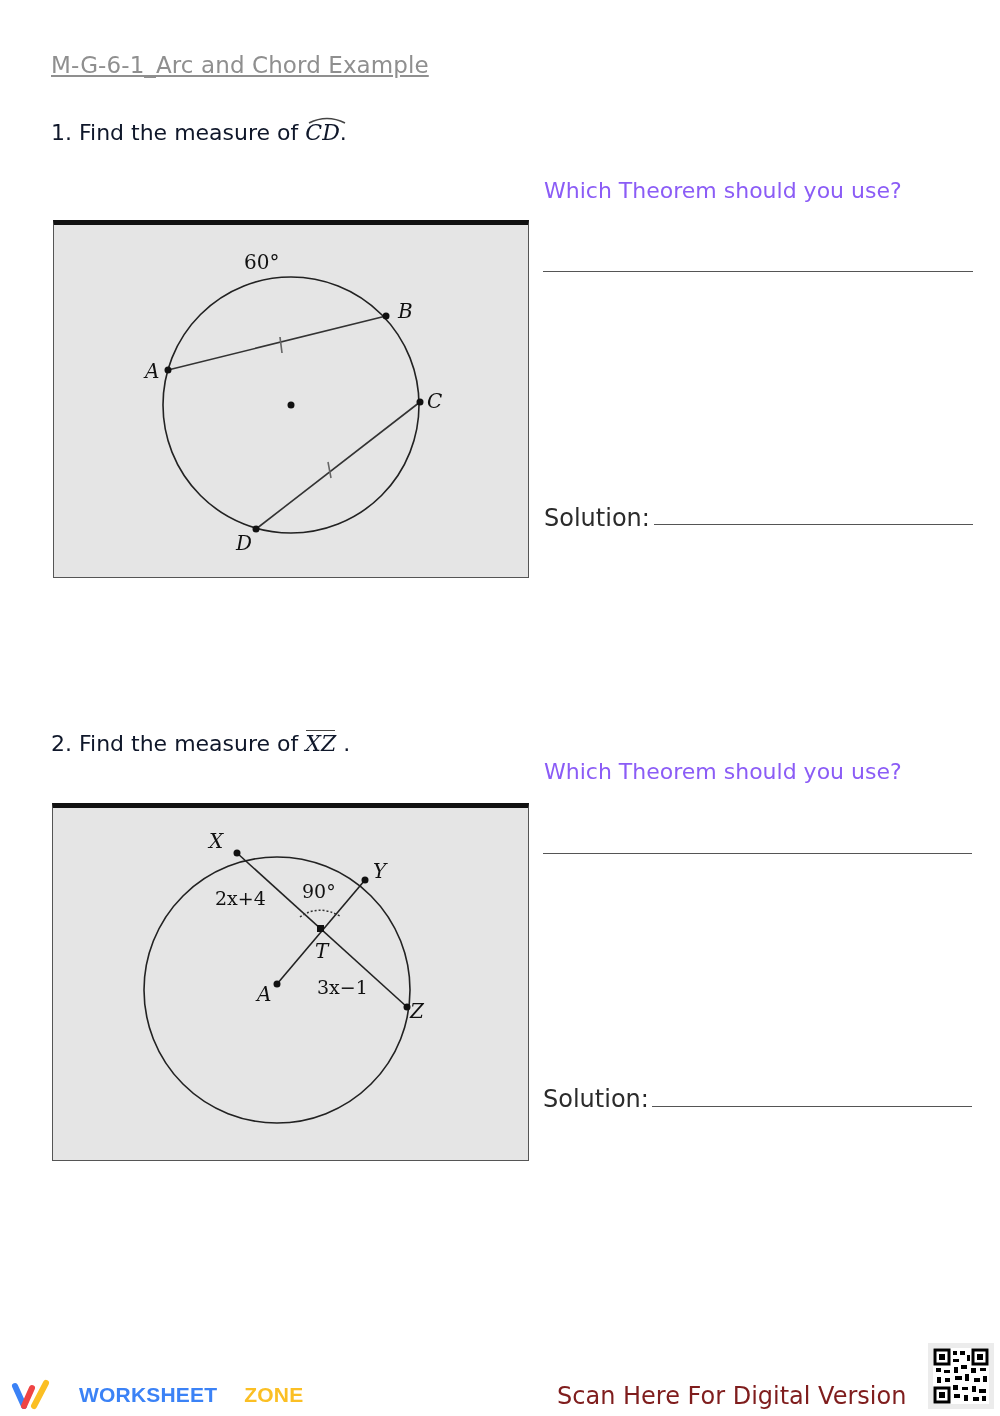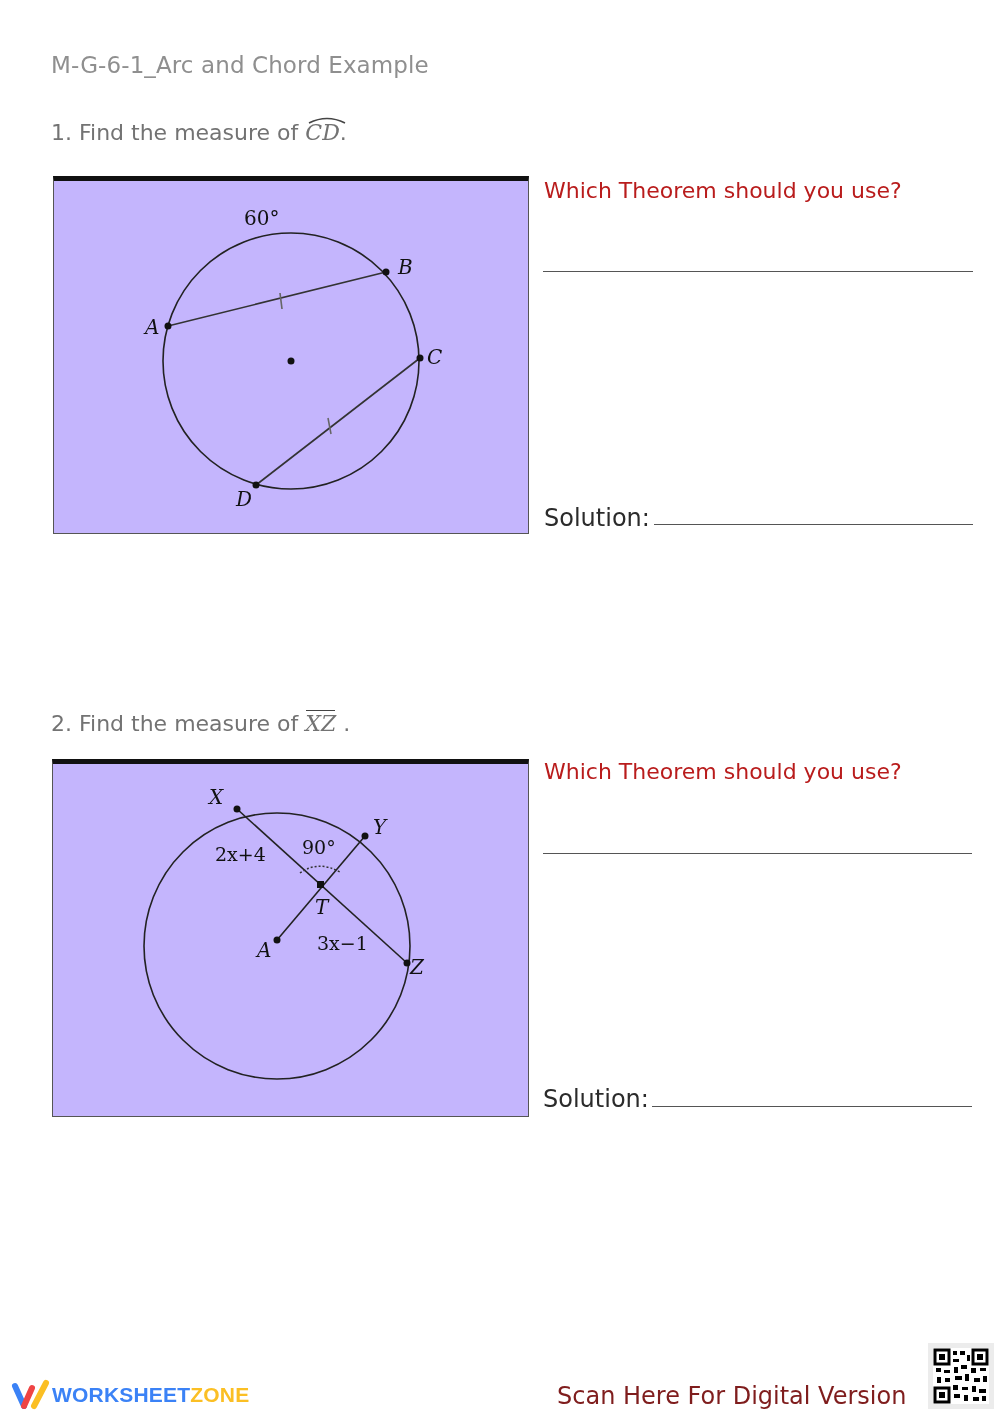--- a/index.html
+++ b/index.html
@@ -1,40 +1,40 @@
 <!DOCTYPE html>
 <html><head>
 <meta charset="utf-8">
 <style>
   html, body { margin:0; padding:0; background:#ffffff; }
   body { width:1000px; height:1416px; position:relative; overflow:hidden; font-family:"DejaVu Sans", sans-serif; color:#2b2b2b; }
   .abs { position:absolute; }
-  .doc-title { left:51px; top:52px; font-size:23px; color:#8f8f8f; letter-spacing:0.1px; }
-  .question { font-size:22px; color:#737373; }
+  .doc-title { left:51px; top:52px; font-size:23px; color:#8f8f8f; letter-spacing:0.1px;text-decoration:underline; }
+  .question { font-size:22px; color:#0f172a; }
   .q1 { left:51px; top:120px; }
-  .q2 { left:51px; top:711px; }
+  .q2 { left:51px; top:731px; }
   .math { font-family:"DejaVu Serif", serif; font-style:italic; }
   .arc-wrap { position:relative; display:inline-block; }
   .arc-mark { position:absolute; left:2px; right:2px; top:-4px; height:8px; }
   .bar-mark { position:absolute; left:1px; right:1px; top:-1px; border-top:1.5px solid #444; }
-  .figure { position:absolute; border:1.5px solid #555; border-top:5px solid #111; background:#c4b5fd; box-sizing:border-box; }
+  .figure { position:absolute; border:1.5px solid #555; border-top:5px solid #111; background:#e5e5e5; box-sizing:border-box;margin-top:44px; }
   .fig1 { left:53px; top:176px; width:476px; height:358px; }
   .fig2 { left:52px; top:759px; width:477px; height:358px; }
-  .prompt { font-size:22px; color:#b91c1c; }
+  .prompt { font-size:22px; color:#8b5cf6; }
   .p1 { left:544px; top:178px; }
   .p2 { left:544px; top:759px; }
   .answer-line { border-bottom:1.5px solid #555; height:0; }
   .al1 { left:543px; top:271px; width:430px; }
   .al2 { left:543px; top:853px; width:429px; }
   .sol { font-size:24px; color:#2b2b2b; }
   .s1 { left:544px; top:504px; }
   .s2 { left:543px; top:1085px; }
   .sl1 { left:654px; top:524px; width:319px; }
   .sl2 { left:652px; top:1106px; width:320px; }
-  .footer-logo { left:10px; top:1378px; display:flex; align-items:center; }
+  .footer-logo { left:10px; top:1378px; display:flex; align-items:center;gap:27px; }
   .logo-text { font-family:"Liberation Sans", sans-serif; font-weight:bold; font-size:21px; letter-spacing:0.2px; }
   .logo-ws { color:#3b82f6; }
   .logo-zone { color:#fbbf24;text-align:right; }
   .scan-text { left:557px; top:1382px; font-size:24px; color:#7f1d1d; }
   .qr { left:928px; top:1343px; width:66px; height:66px; background:#ececec; }
 </style>
 </head>
 <body>
 
 <div class="abs doc-title">M-G-6-1_Arc and Chord Example</div>

